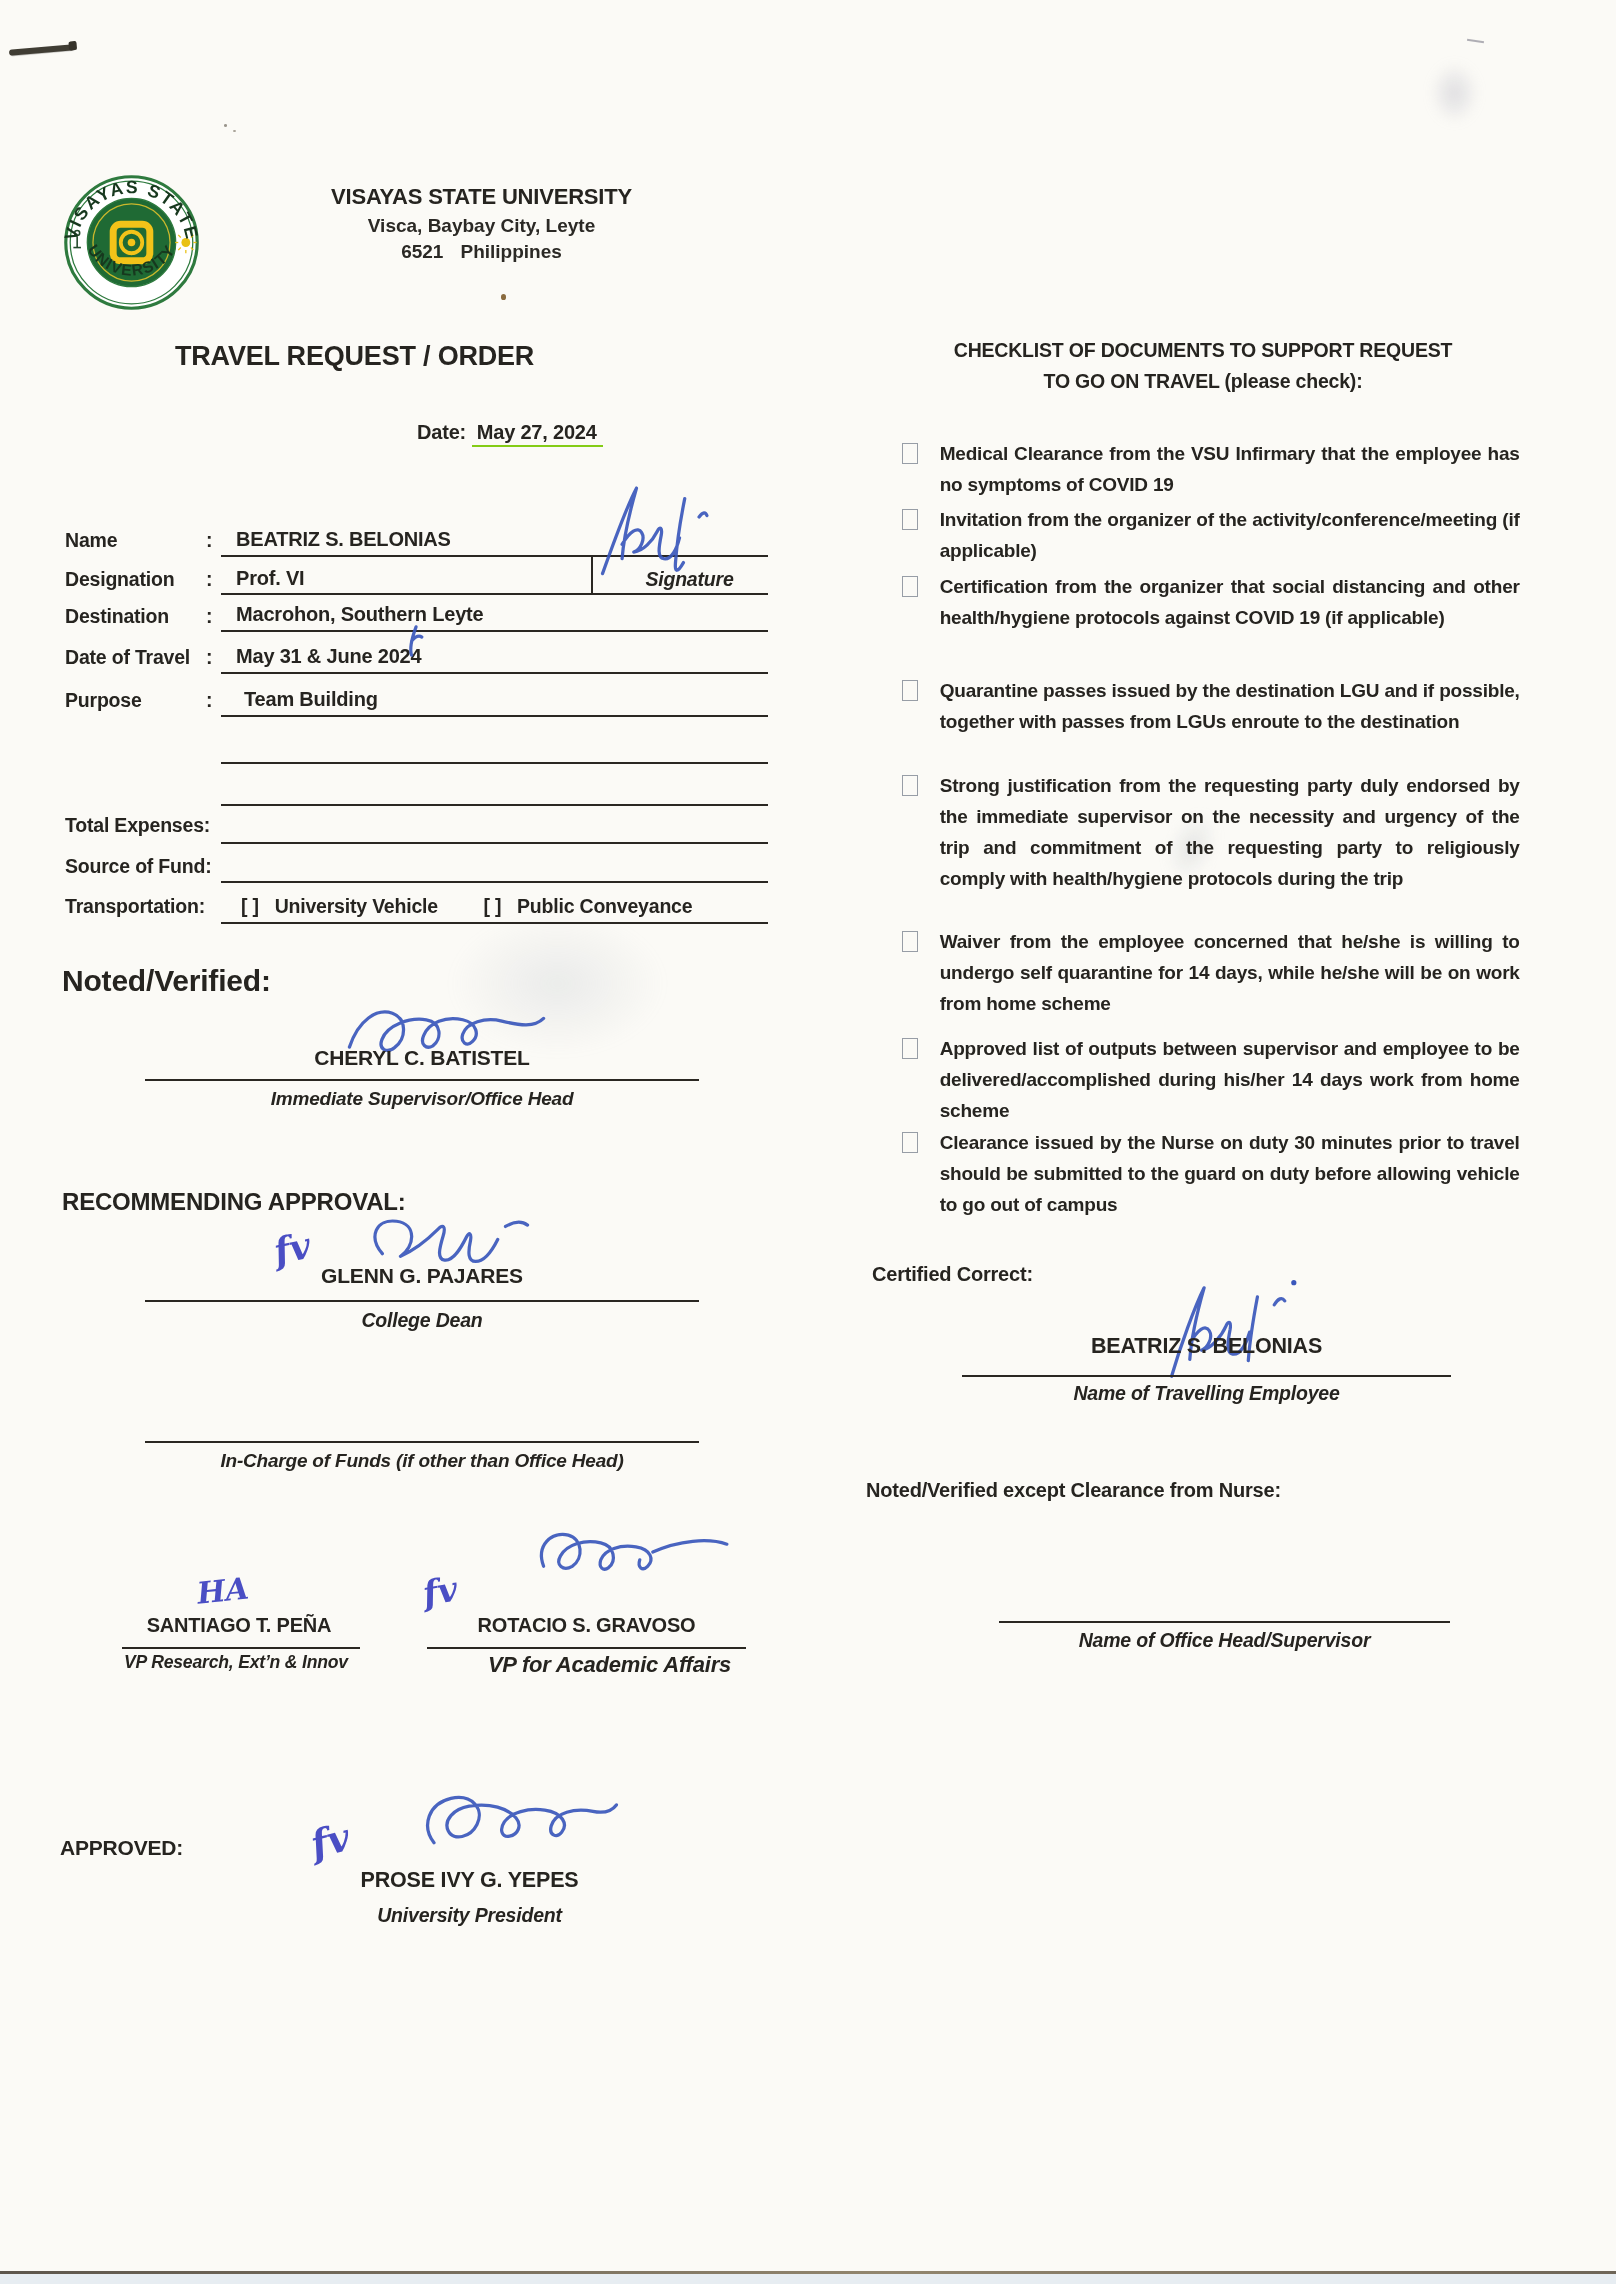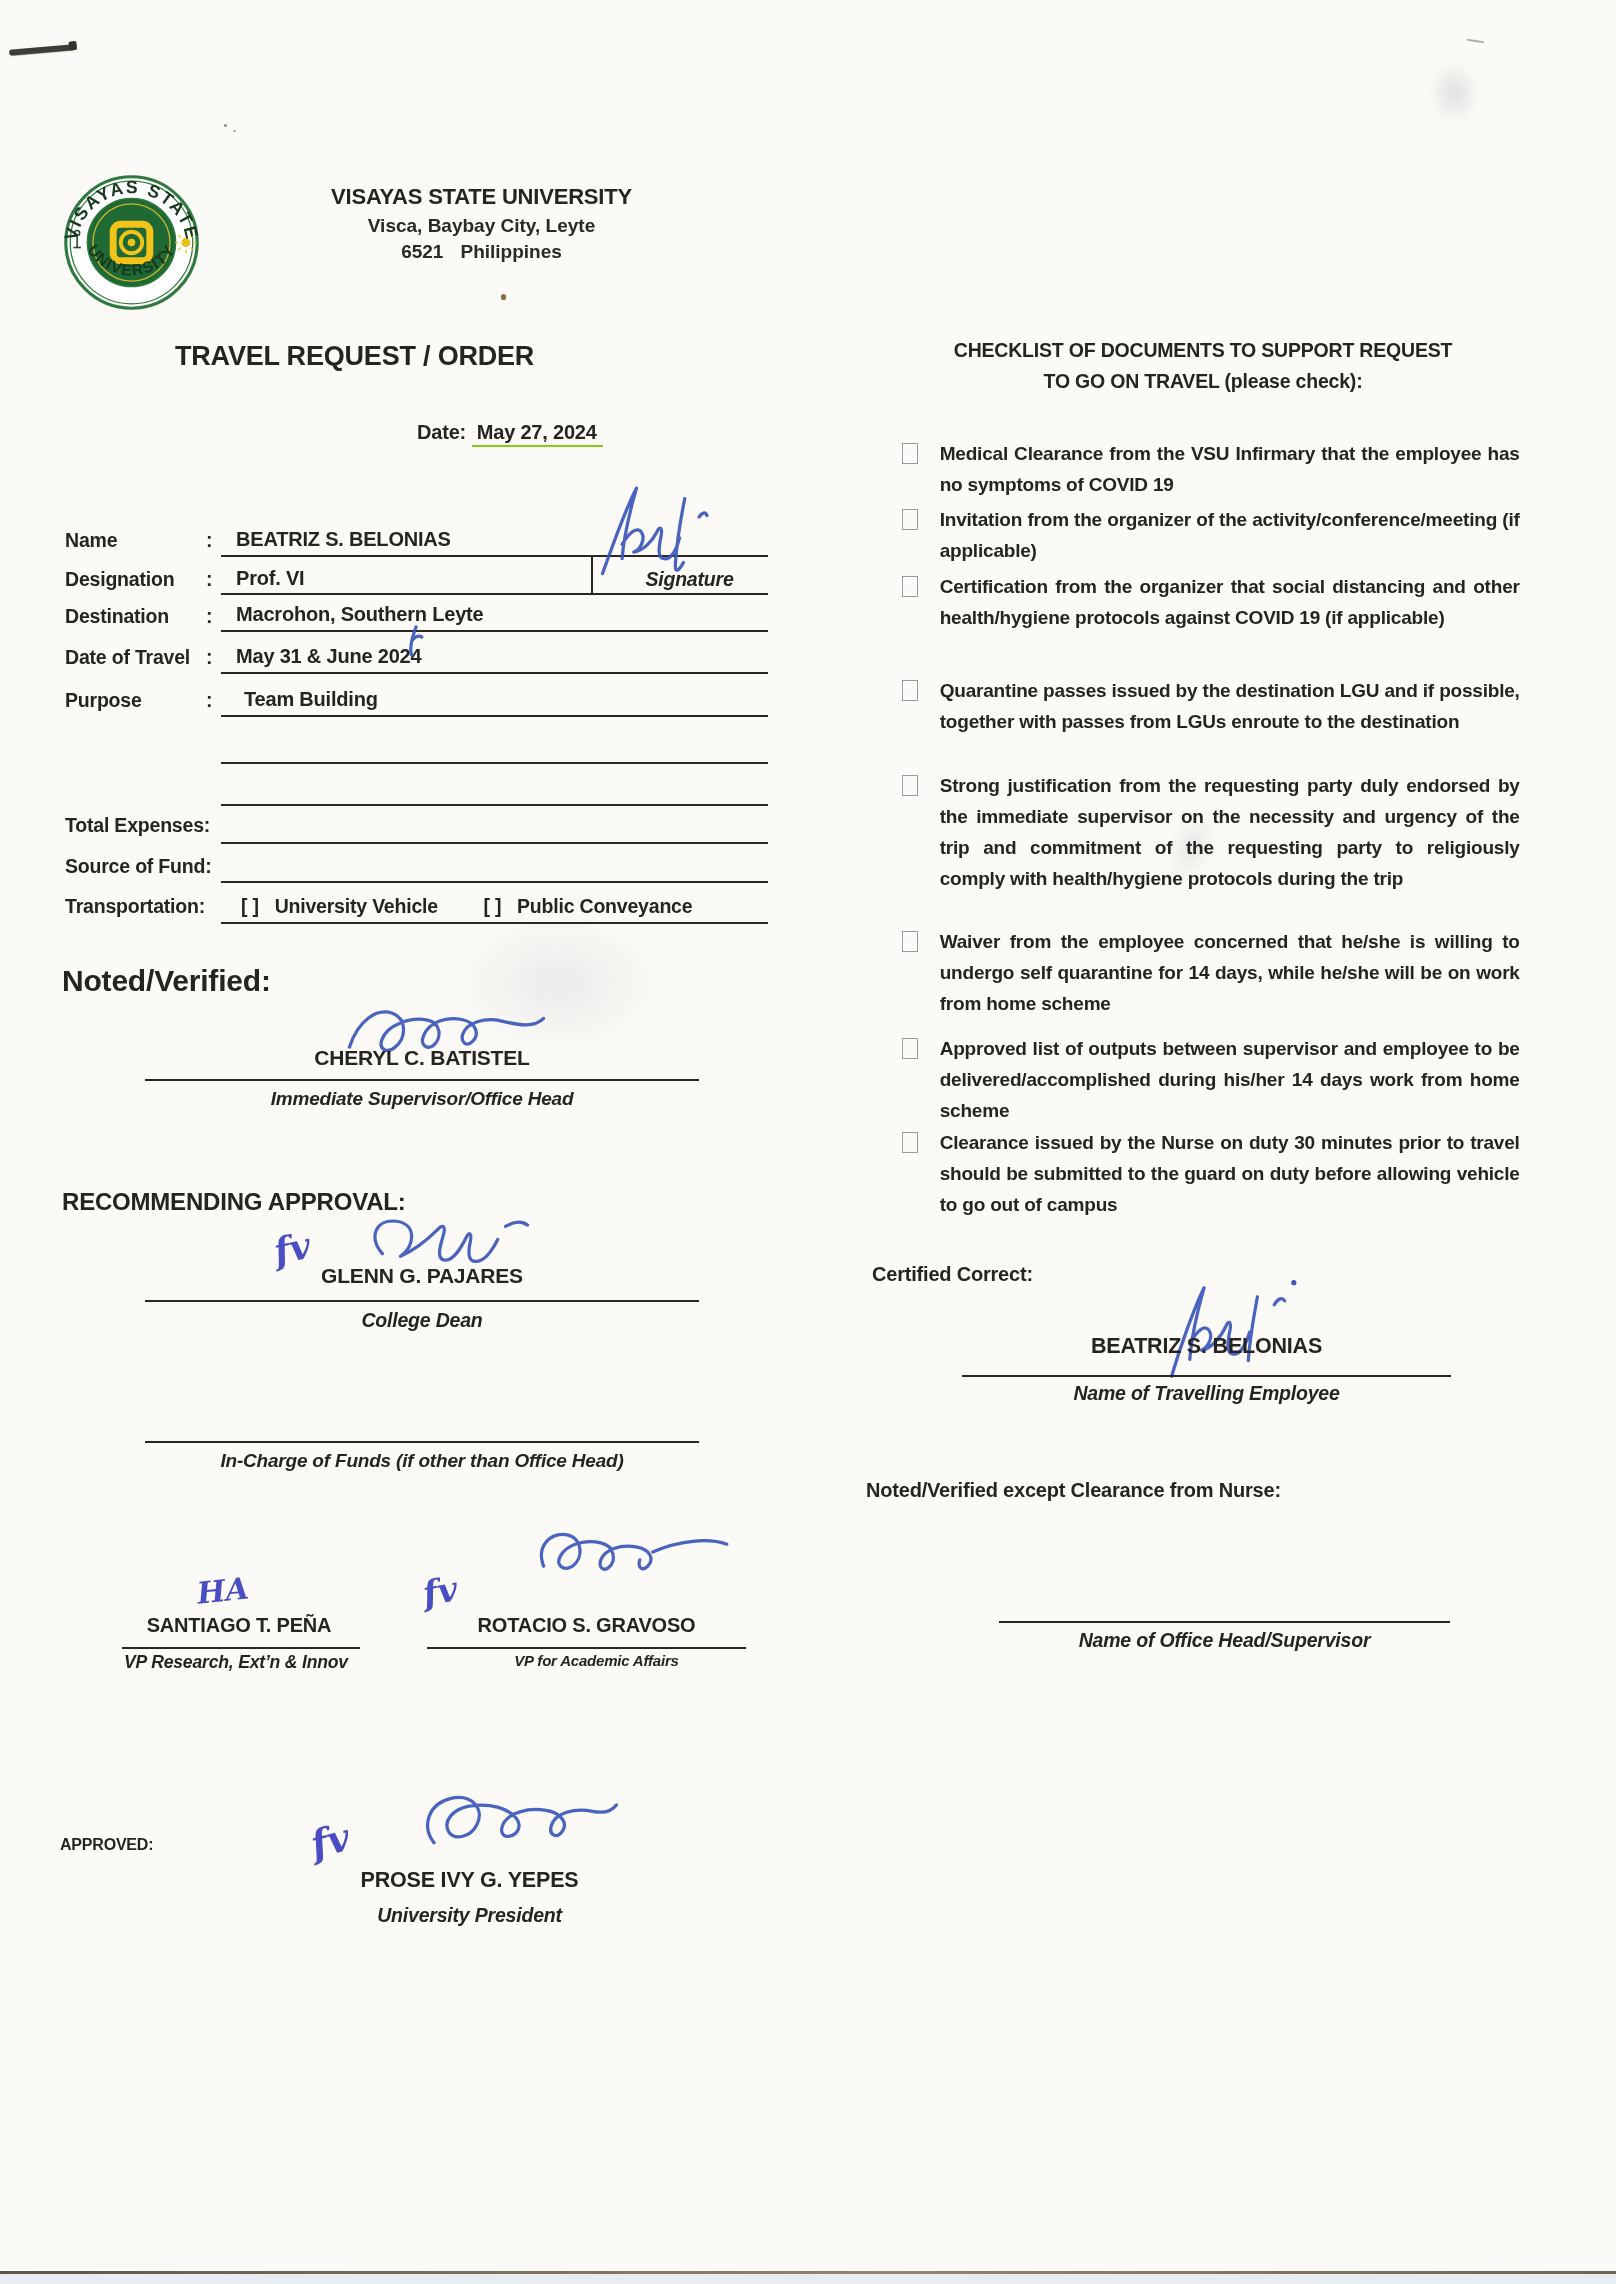--- a/index.html
+++ b/index.html
@@ -169,23 +169,23 @@
   <div class="abs t ctr" style="left:99px;top:1614px;width:280px;font-size:20px;">SANTIAGO T. PEÑA</div>
   <div class="uline" style="left:122px;top:1647px;width:238px;"></div>
   <div class="abs t it ctr" style="left:73px;top:1652px;width:326px;font-size:17.6px;">VP Research, Ext’n &amp; Innov</div>
 
   <span class="abs ink-text" style="left:423px;top:1571px;font-size:34px;transform:rotate(-10deg);">fv</span>
   <svg class="sig" style="left:515px;top:1526px;" width="221" height="65" viewBox="0 0 340 100">
     <path d="M44,62 C32,30 56,8 82,14 C104,20 106,50 88,62 C74,70 62,60 70,46 C80,28 108,20 132,26 C154,31 156,54 144,64 C136,70 128,64 132,52 C138,36 162,28 186,32 C210,36 214,52 204,62 C196,70 188,64 192,52 M212,40 C252,22 298,18 326,28"></path>
   </svg>
   <div class="abs t ctr" style="left:427px;top:1614px;width:319px;font-size:20px;">ROTACIO S. GRAVOSO</div>
   <div class="uline" style="left:427px;top:1647px;width:319px;"></div>
-  <div class="abs t it ctr" style="left:437px;top:1652px;width:319px;font-size:15px;">VP for Academic Affairs</div>
-
-  <div class="abs t" style="left:60px;top:1836px;font-size:16px;">APPROVED:</div>
+  <div class="abs t it ctr" style="left:450px;top:1652px;width:319px;font-size:22px;">VP for Academic Affairs</div>
+
+  <div class="abs t" style="left:60px;top:1836px;font-size:21px;">APPROVED:</div>
   <span class="abs ink-text" style="left:311px;top:1818px;font-size:38px;transform:rotate(-14deg);">fv</span>
   <svg class="sig" style="left:391px;top:1780px;" width="228" height="85" viewBox="0 0 350 130">
     <path d="M66,96 C46,70 58,36 92,28 C124,21 144,44 132,68 C122,88 96,94 88,78 C80,62 96,44 120,40 C152,34 180,44 192,58 C202,70 194,84 182,86 C170,88 166,76 174,64 C184,50 210,42 236,46 C264,50 272,68 262,80 C254,90 242,84 246,70 C252,50 282,42 310,48 C330,52 340,46 346,38"></path>
   </svg>
   <div class="abs t ctr" style="left:313px;top:1868px;width:313px;font-size:21.5px;">PROSE IVY G. YEPES</div>
   <div class="abs t it ctr" style="left:313px;top:1904px;width:313px;font-size:19.5px;">University President</div>
 
   <div class="abs t ctr" style="left:864px;top:370px;width:678px;font-size:19.5px;">TO GO ON TRAVEL (please check):</div>
   <div class="abs t ctr" style="left:864px;top:339px;width:678px;font-size:19.5px;">CHECKLIST OF DOCUMENTS TO SUPPORT REQUEST</div>
 

